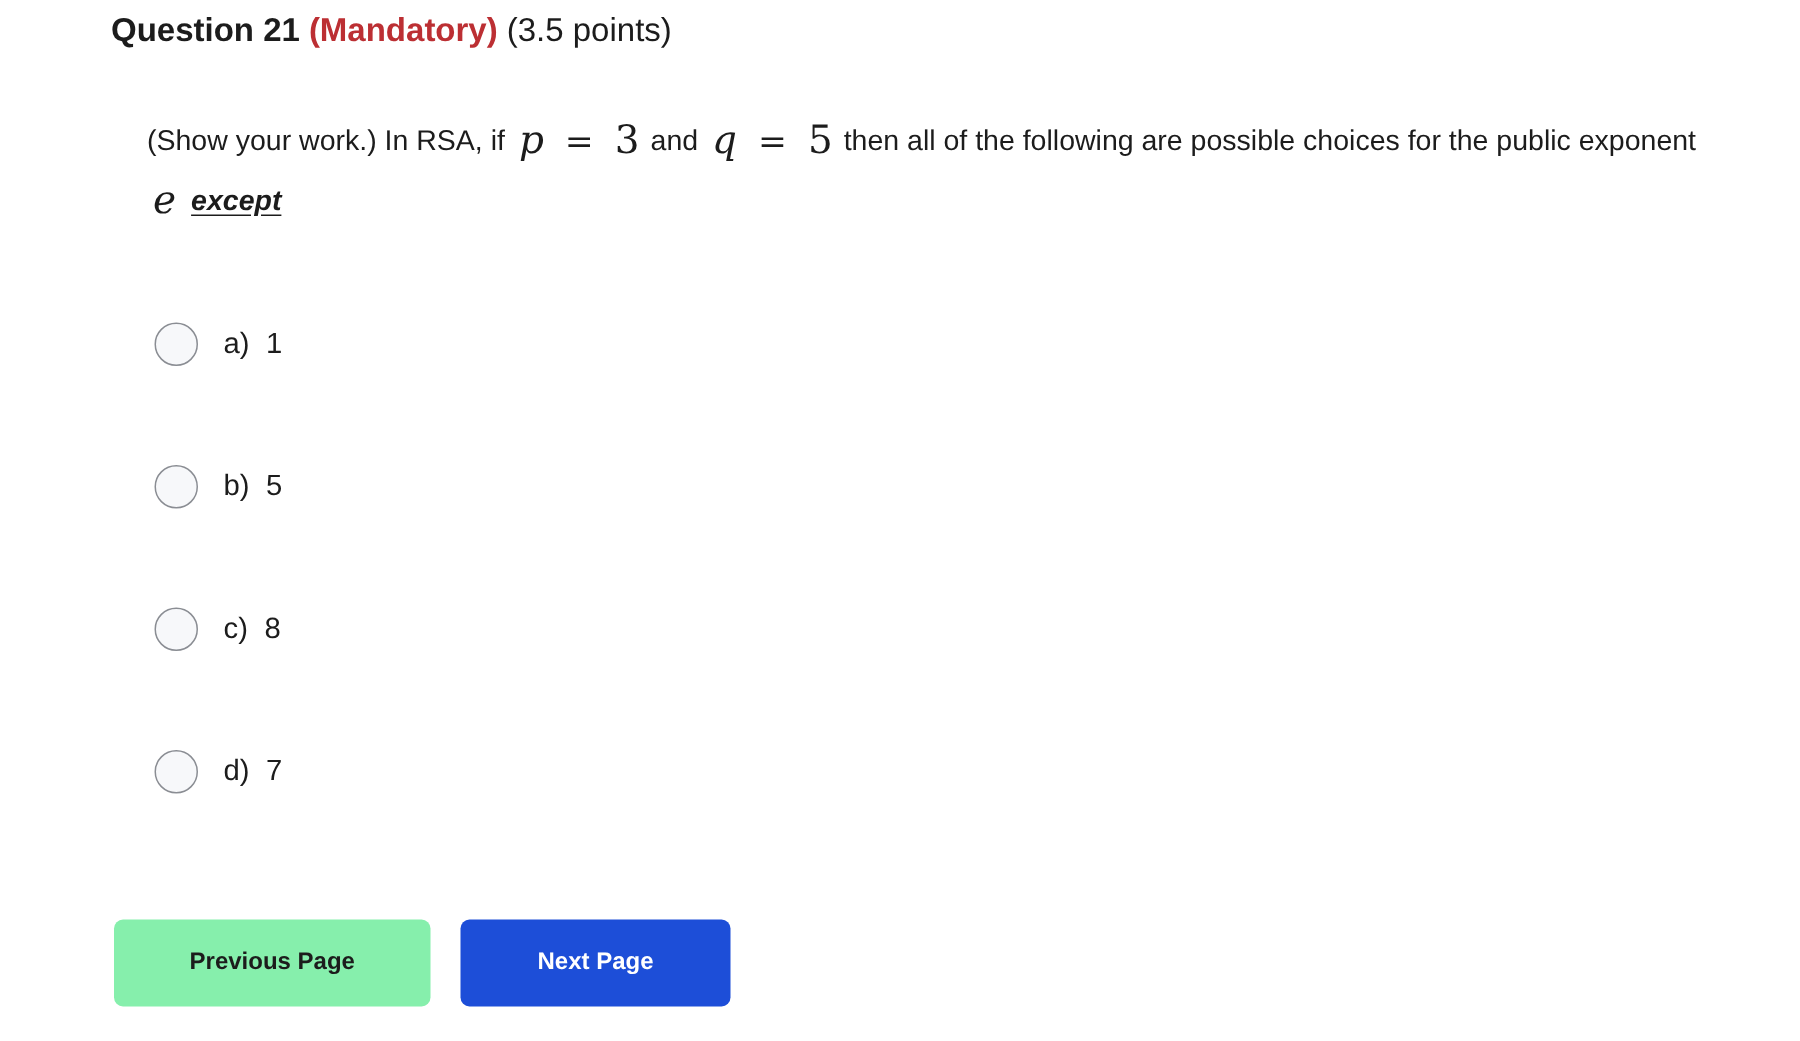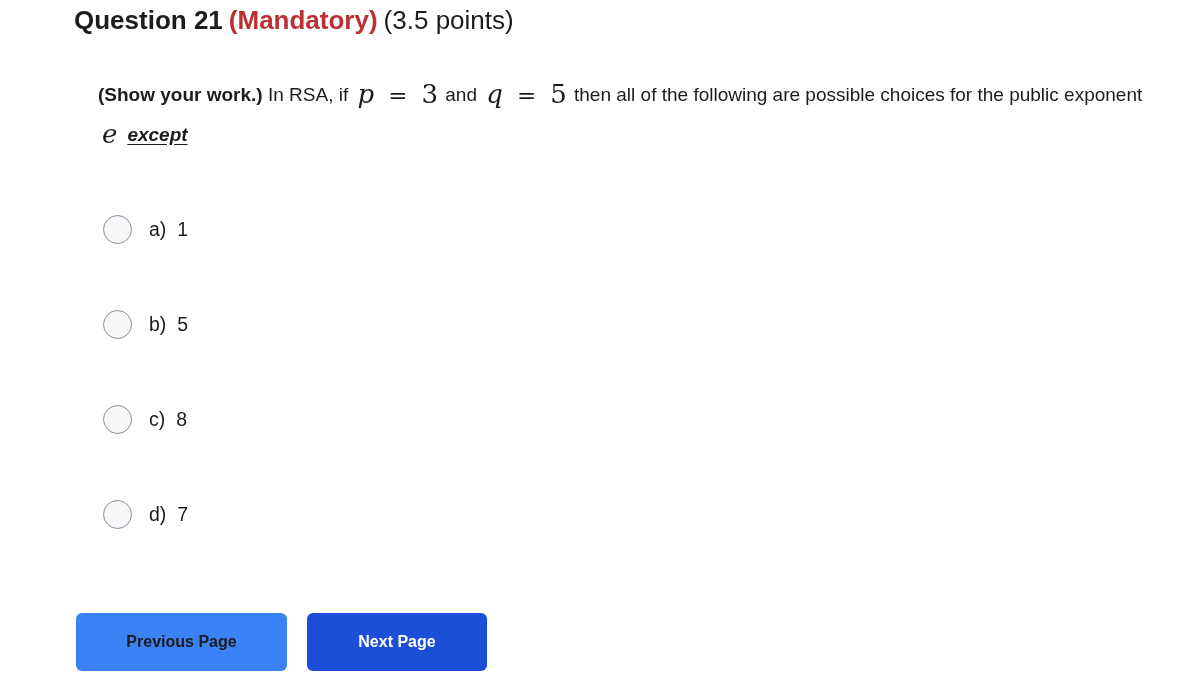--- a/index.html
+++ b/index.html
@@ -14,21 +14,21 @@
     color: #1c1c1c;
     overflow: hidden;
     position: relative;
   }
 
   
   #question-header {
     position: absolute;
     left: 74px;
     top: 6px;
-    font-size: 26px;
+    font-size: 22px;
     line-height: 28px;
     white-space: nowrap;
   }
   #question-header .qh-title {
     font-weight: bold;
     color: #1c1c1c;
   }
   #question-header .qh-mandatory {
     font-weight: bold;
     color: #bc2f33;
@@ -43,21 +43,21 @@
   
   #question-body {
     position: absolute;
     left: 98px;
     top: 75px;
     width: 1050px;
     font-size: 19px;
     line-height: 40px;
     color: #1c1c1c;
   }
-  #question-body .qb-strong { font-weight: bold; }
+  #question-body .qb-strong { font-weight: normal; }
   #question-body .mathvar,
   #question-body .mathop,
   #question-body .mathnum {
     font-family: "DejaVu Serif", "Liberation Serif", serif;
     font-size: 26px;
     line-height: 1;
     vertical-align: -2px;
   }
   #question-body .mathvar { font-style: italic; padding: 0 6px 0 4px; }
   #question-body .mathop  { font-style: normal; padding: 0 8px; font-size: 23px; }
@@ -120,21 +120,21 @@
     font-weight: bold;
     cursor: pointer;
     display: flex;
     align-items: center;
     justify-content: center;
     padding: 0;
   }
   #previous-page-button {
     left: 76px;
     width: 211px;
-    background: #3b82f6;
+    background: #86efac;
     color: #1c1c1c;
   }
   #next-page-button {
     left: 307px;
     width: 180px;
     background: #1d4ed8;
     color: #ffffff;
   }
   #page-indicator {
     position: absolute;

